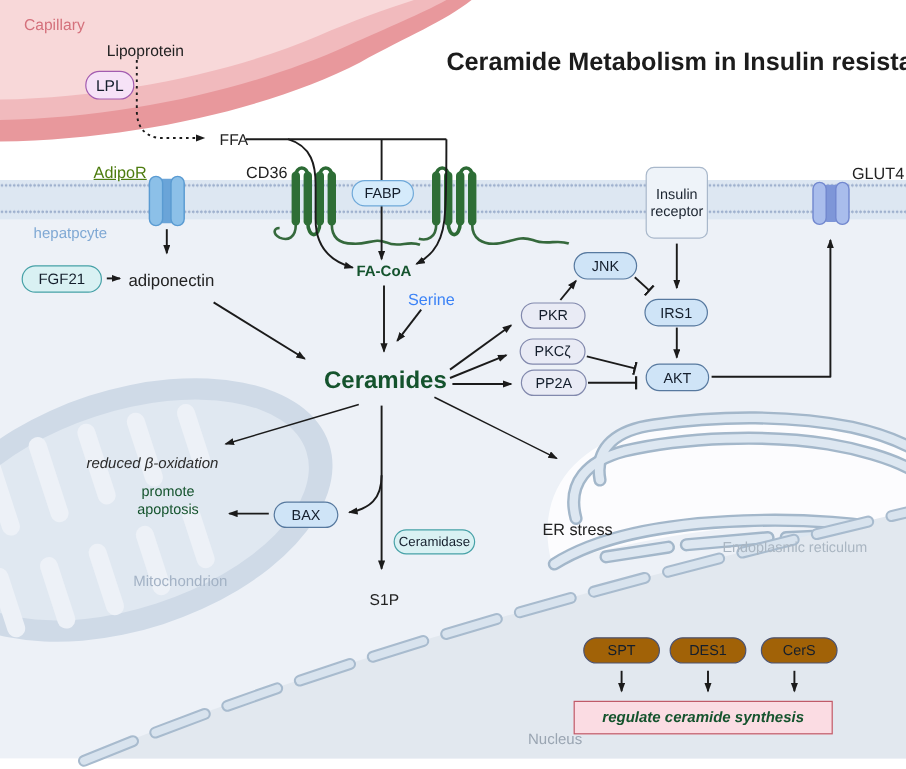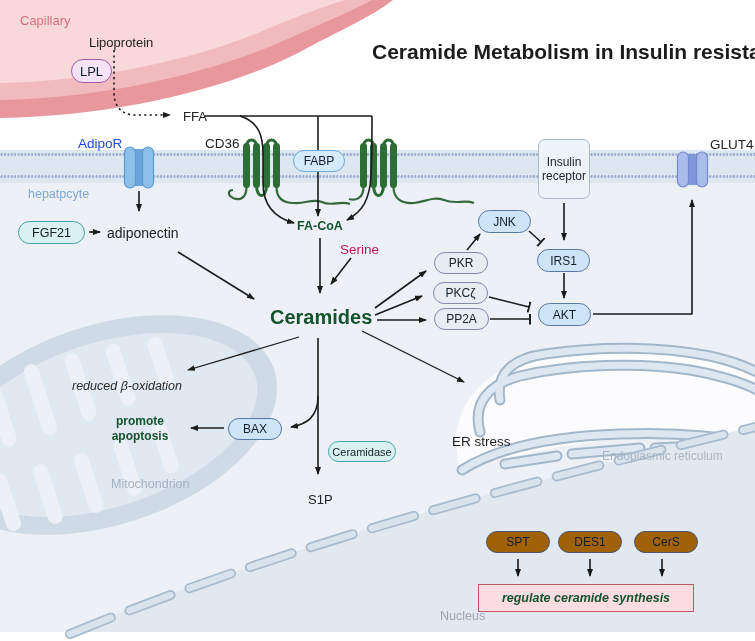--- a/index.html
+++ b/index.html
@@ -183,38 +183,38 @@
 
   <div class="lbl" style="left:372px;top:40px;font-size:21px;font-weight:bold;color:#1c1c1c;z-index:6;">Ceramide Metabolism in Insulin resistance</div>
 
   <div class="lbl" style="left:20px;top:13px;font-size:13px;color:#d4717c;z-index:6;">Capillary</div>
   <div class="lbl" style="left:89px;top:35px;font-size:13px;color:#222;z-index:6;">Lipoprotein</div>
   <div class="pill pill-pink" style="left:71px;top:59px;width:41px;height:24px;font-size:13px;">
     <span>LPL</span>
   </div>
   <div class="lbl" style="left:183px;top:109px;font-size:13px;color:#222;z-index:6;">FFA</div>
 
-  <div class="lbl" style="left:78px;top:136px;font-size:13.5px;color:#1d4ed8;z-index:6;">AdipoR</div>
+  <div class="lbl" style="left:78px;top:136px;font-size:13.5px;color:#4d7c0f;z-index:6;text-decoration:underline;">AdipoR</div>
   <div class="lbl" style="left:205px;top:136px;font-size:13.5px;color:#222;z-index:6;">CD36</div>
   <div class="pill pill-fabp" style="left:293px;top:150px;width:52px;height:22px;">
     <span>FABP</span>
   </div>
   <div class="box" style="left:538px;top:139px;width:52px;height:60px;background:#eef3f9;border:1.5px solid #a9b8cb;border-radius:7px;font-size:12px;line-height:1.2;z-index:6;">
     <span style="white-space:normal;width:48px;">Insulin receptor</span>
   </div>
   <div class="lbl" style="left:710px;top:137px;font-size:13.5px;color:#222;z-index:6;">GLUT4</div>
   <div class="lbl" style="left:28px;top:187px;font-size:12.5px;color:#7fa8d4;z-index:6;">hepatpcyte</div>
 
   <div class="pill pill-teal" style="left:18px;top:221px;width:67px;height:23px;font-size:12.5px;">
     <span>FGF21</span>
   </div>
   <div class="lbl" style="left:107px;top:225px;font-size:14px;color:#222;z-index:6;">adiponectin</div>
 
   <div class="lbl red" style="left:297px;top:219px;font-size:12.5px;font-weight:bold;z-index:6;">FA-CoA</div>
-  <div class="lbl" style="left:340px;top:242px;font-size:13.5px;color:#be185d;z-index:6;">Serine</div>
+  <div class="lbl" style="left:340px;top:242px;font-size:13.5px;color:#3b82f6;z-index:6;">Serine</div>
   <div class="lbl red" style="left:270px;top:306px;width:100px;text-align:center;font-size:20px;font-weight:bold;z-index:6;">Ceramides</div>
 
   <div class="pill pill-blue" style="left:478px;top:210px;width:53px;height:23px;">
     <span>JNK</span>
   </div>
   <div class="pill pill-lav" style="left:434px;top:252px;width:54px;height:22px;">
     <span>PKR</span>
   </div>
   <div class="pill pill-lav" style="left:433px;top:282px;width:55px;height:22px;">
     <span>PKCζ</span>
@@ -223,21 +223,21 @@
     <span>PP2A</span>
   </div>
   <div class="pill pill-blue" style="left:537px;top:249px;width:53px;height:23px;">
     <span>IRS1</span>
   </div>
   <div class="pill pill-blue" style="left:538px;top:303px;width:53px;height:23px;">
     <span>AKT</span>
   </div>
 
   <div class="lbl" style="left:56px;top:379px;font-size:12.5px;font-style:italic;color:#2a2a2a;z-index:6;margin-left:16px;">reduced  β-oxidation</div>
-  <div class="box red" style="left:103px;top:414px;width:74px;font-size:12px;font-weight:bold;line-height:1.25;z-index:6;">
+  <div class="box red" style="left:103px;top:402px;width:74px;font-size:12px;font-weight:normal;line-height:1.25;z-index:6;">
     <span style="white-space:normal;">promote apoptosis</span>
   </div>
   <div class="pill pill-blue" style="left:228px;top:418px;width:54px;height:22px;">
     <span>BAX</span>
   </div>
   <div class="pill pill-teal" style="left:328px;top:441px;width:68px;height:21px;font-size:11px;">
     <span>Ceramidase</span>
   </div>
   <div class="lbl" style="left:308px;top:492px;font-size:13px;color:#222;z-index:6;">S1P</div>
   <div class="lbl" style="left:452px;top:434px;font-size:13.5px;color:#222;z-index:6;">ER stress</div>

